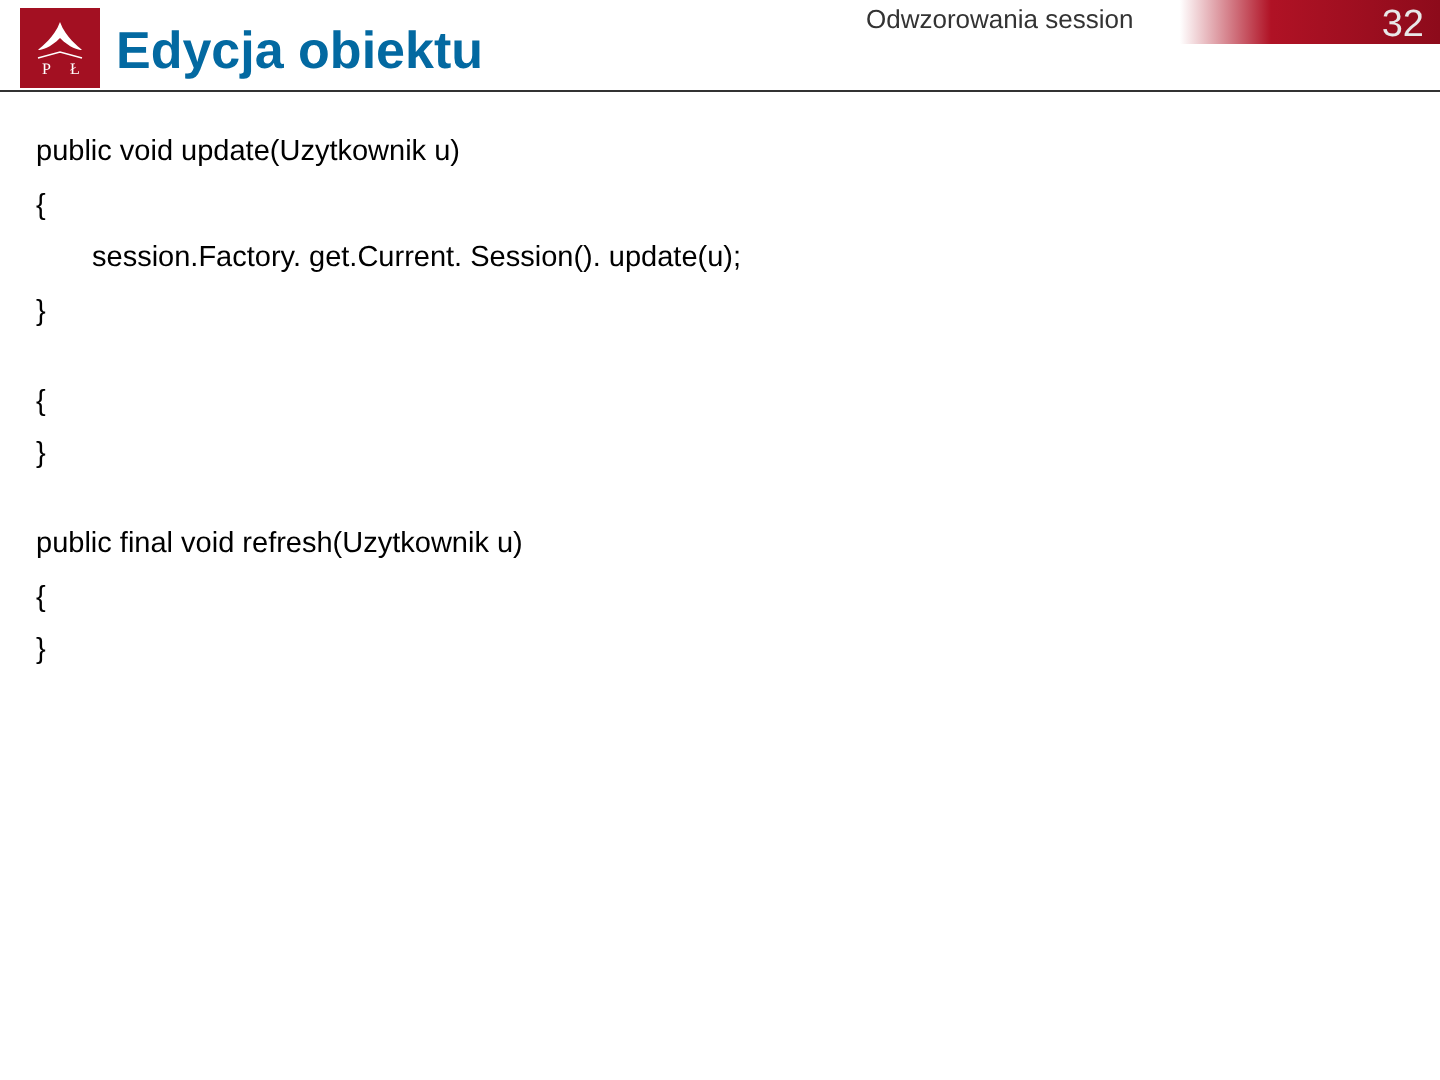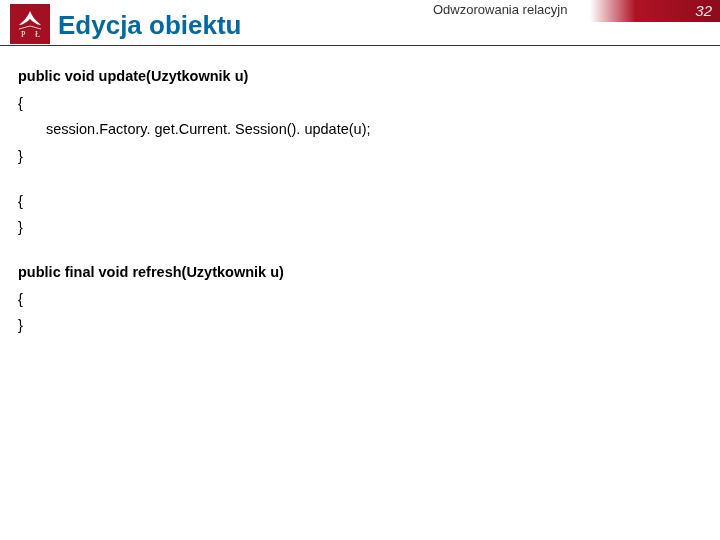--- a/index.html
+++ b/index.html
@@ -38,54 +38,53 @@
   }
   .red-bar {
     position: absolute;
     top: 0; right: 0;
     width: 130px; height: 22px;
     background: linear-gradient(90deg, #ffffff 0%, #b01225 35%, #8d0b1b 100%);
   }
   .page-num {
     position: absolute;
     top: 2px; right: 8px;
-    font-size: 15px;
+    font-size: 19px;
     color: #e8e8e8;
     z-index: 2;
-    font-style: italic;
   }
   .content {
     position: absolute;
     left: 18px;
     top: 68px;
     font-size: 14.5px;
     line-height: 1.15;
   }
   .block { margin-bottom: 28px; }
-  .sig { font-weight: 700; margin-bottom: 10px; }
+  .sig { font-weight: 400; margin-bottom: 10px; }
   .brace { margin-bottom: 10px; }
   .body-line { padding-left: 28px; margin-bottom: 10px; }
 </style>
 </head>
 <body>
 
 <div class="slide">
 
   <div class="header">
     <div class="logo">
       <svg width="34" height="34" viewBox="0 0 34 34">
         <rect x="0" y="0" width="34" height="34" fill="#a31022"></rect>
         <path d="M17 4 C14 12 8 16 6 18 C8 18 12 17 17 12 C22 17 26 18 28 18 C26 16 20 12 17 4 Z" fill="#ffffff"></path>
         <text x="8" y="30" font-size="8" fill="#ffffff" font-family="serif">P</text>
         <text x="22" y="30" font-size="8" fill="#ffffff" font-family="serif">Ł</text>
         <path d="M6 22 L17 19 L28 22" stroke="#ffffff" stroke-width="0.8" fill="none"></path>
       </svg>
     </div>
     <div class="title">Edycja obiektu</div>
-    <div class="subtitle-box">Odwzorowania relacyjn</div>
+    <div class="subtitle-box">Odwzorowania session</div>
     <div class="red-bar"></div>
     <div class="page-num">32</div>
   </div>
 
   <div class="content">
 
     <div class="block">
       <div class="sig">public void update(Uzytkownik u)</div>
       <div class="brace">{</div>
       <div class="body-line">session.Factory. get.Current. Session(). update(u);</div>

